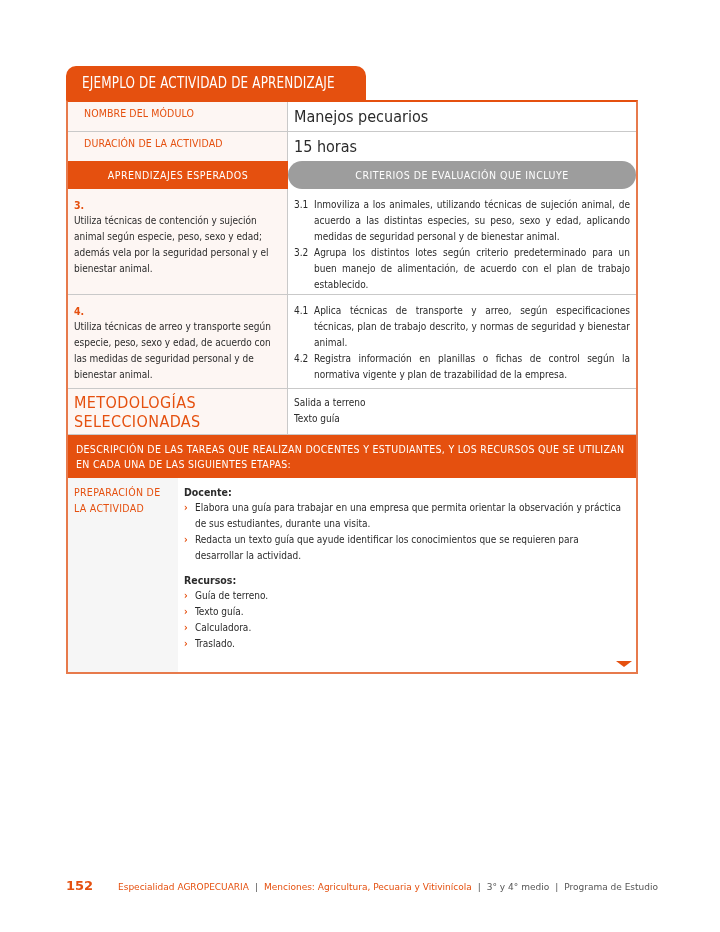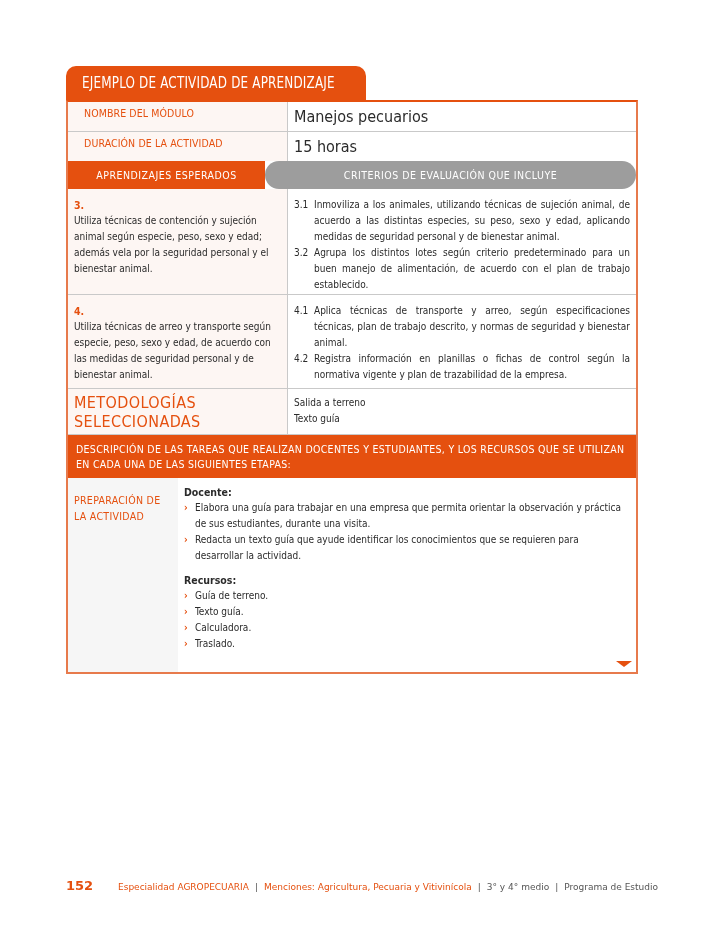--- a/index.html
+++ b/index.html
@@ -26,21 +26,21 @@
     .row { display: flex; border-bottom: 1px solid #c9c9c9; }
     .row:last-child { border-bottom: none; }
     .lbl {
       width: 220px; color: #e5500f; font-size: 10.5px;
       padding: 5px 16px; background: #fdf6f3; border-right: 1px solid #c9c9c9;
       white-space: nowrap; letter-spacing: 0.1px;
     }
     .val { flex: 1; font-size: 16px; padding: 5px 6px; color: #2b2b2b; }
     .hdr-row { display: flex; height: 28px; }
     .hdr-left {
-      width: 197px; background: #e5500f; color: #fff; font-size: 10.5px;
+      width: 220px; background: #e5500f; color: #fff; font-size: 10.5px;
       display: flex; align-items: center; justify-content: center; letter-spacing: 0.5px;
     }
     .hdr-right {
       flex: 1; background: #9d9d9d; color: #fff; font-size: 10.5px;
       display: flex; align-items: center; justify-content: center; letter-spacing: 0.5px; border-radius: 14px;
     }
     .ae-row { display: flex; border-bottom: 1px solid #c9c9c9; }
     .ae-left {
       width: 220px; background: #fdf6f3; border-right: 1px solid #c9c9c9;
       padding: 8px 6px; font-size: 10px; line-height: 16px;
@@ -57,21 +57,21 @@
       letter-spacing: 0.4px;
     }
     .met-right { flex: 1; padding: 6px 6px 5px 6px; font-size: 10px; line-height: 16px; }
     .desc-hdr {
       background: #e5500f; color: #fff; font-size: 10.5px; line-height: 15px;
       padding: 7px 8px 6px 8px; letter-spacing: 0.3px;
     }
     .prep-row { display: flex; min-height: 190px; position: relative; }
     .prep-left {
       width: 110px; background: #f6f6f6; color: #e5500f; font-size: 10.5px;
-      padding: 14px 6px; line-height: 16px; letter-spacing: 0.3px;
+      padding: 6px 6px; line-height: 16px; letter-spacing: 0.3px;
     }
     .prep-right { flex: 1; padding: 6px 8px 20px 6px; font-size: 10px; line-height: 16px; }
     .sub-title { font-weight: bold; font-size: 10.5px; }
     .bullet { display: flex; }
     .bullet-icon { color: #e5500f; width: 11px; flex-shrink: 0; font-weight: bold; }
     .gap { height: 8px; }
     .arrow-down {
       position: absolute; right: 4px; bottom: 5px;
       width: 0; height: 0; border-left: 8px solid transparent; border-right: 8px solid transparent;
       border-top: 6px solid #e5500f;

